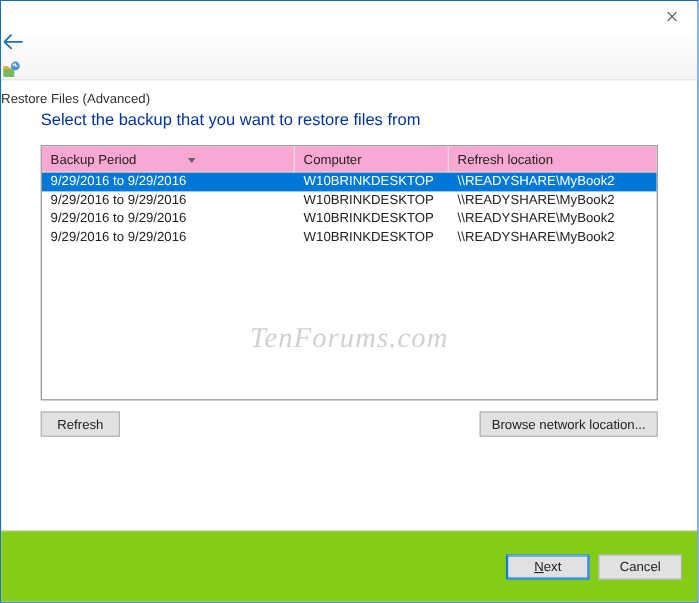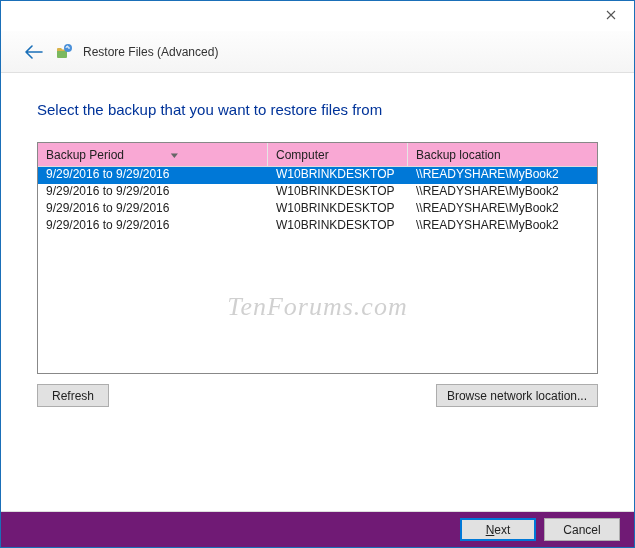--- a/index.html
+++ b/index.html
@@ -1,37 +1,37 @@
 <!DOCTYPE html>
 <html><head>
   <meta charset="utf-8">
   <style>
     * { margin: 0; padding: 0; box-sizing: border-box; font-family: 'Segoe UI', Tahoma, sans-serif; }
     body { width: 635px; height: 548px; background: #fff; border: 1px solid #1a6fb8; display: flex; flex-direction: column; overflow: hidden; position: relative; }
     .titlebar { height: 30px; background: #fff; display: flex; justify-content: flex-end; align-items: flex-start; }
     .close-btn { width: 46px; height: 28px; display: flex; align-items: center; justify-content: center; color: #555; font-size: 13px; cursor: pointer; }
-    .header-row { height: 42px; background: linear-gradient(to bottom, #fdfdfd, #f5f5f5); display: flex; align-items: center; padding: 0 22px; border-bottom: 1px solid #e0e0e0; gap: 10px; }
+    .header-row { height: 42px; background: linear-gradient(to bottom, #fdfdfd, #f5f5f5); display: flex; padding: 0 0; border-bottom: 1px solid #e0e0e0; gap: 10px; flex-direction: column; }
     .back-btn { width: 22px; height: 22px; display: flex; align-items: center; justify-content: center; color: #1a6fb8; cursor: pointer; }
     .app-icon { width: 18px; height: 18px; display: flex; align-items: center; justify-content: center; }
     .app-title { font-size: 12px; color: #333; }
     .content { padding: 28px 36px 16px 36px; flex: 1; display: flex; flex-direction: column; }
-    .heading { color: #003399; font-size: 15px; font-weight: 400; margin-bottom: 24px; }
+    .heading { color: #003399; font-size: 15px; font-weight: 400; margin-bottom: 14px; }
     .instruction { font-size: 12px; color: #222; margin-bottom: 12px; line-height: 1.4; }
     .list-box { border: 1px solid #888; background: #fff; height: 232px; overflow: auto; }
     .list-header { display: flex; background: #f9a8d4; border-bottom: 1px solid #ddd; height: 24px; }
     .list-header-cell { display: flex; align-items: center; padding: 0 8px; font-size: 12px; color: #222; border-right: 1px solid #e5e5e5; position: relative; }
     .col1 { width: 230px; } .col2 { width: 140px; } .col3 { flex: 1; border-right: none; }
     .sort-ind { margin-left: 48px; transform: scaleX(1.6); color: #666; font-size: 9px; }
     .list-row { display: flex; height: 17px; font-size: 12px; color: #222; }
     .list-row.selected { background: #0078d7; color: #fff; }
     .list-cell { padding: 0 8px; white-space: nowrap; overflow: hidden; }
     .btn-row { display: flex; justify-content: space-between; margin-top: 10px; align-items: flex-end; }
     .btn { height: 23px; background: #e1e1e1; border: 1px solid #adadad; font-size: 12px; color: #222; padding: 0 14px; cursor: pointer; }
     .btn-wide { padding: 0 10px; }
-    .footer { height: 36px; background: #701a75; border-top: 1px solid #ddd; display: flex; justify-content: flex-end; align-items: center; padding: 0 14px; gap: 8px; }
+    .footer { height: 65px; background: #84cc16; border-top: 1px solid #ddd; display: flex; justify-content: flex-end; align-items: center; padding: 0 14px; gap: 8px; }
     .footer .btn { width: 76px; padding: 0; text-align: center; }
     .btn.default { border: 1px solid #0078d7; box-shadow: inset 0 0 0 1px #0078d7; }
     .watermark { position: absolute; top: 50%; left: 50%; transform: translate(-50%, 18px); font-family: Georgia, serif; font-size: 26px; font-style: italic; color: rgba(120,120,120,0.35); pointer-events: none; letter-spacing: 1px; }
   </style>
 </head>
 <body>
 
 <div class="titlebar">
   <div class="close-btn">
     <svg width="10" height="10" viewBox="0 0 10 10">
@@ -63,21 +63,21 @@
   <div class="list-box">
     <div class="list-header">
       <div class="list-header-cell col1">
         <span>Backup Period</span>
         <span class="sort-ind">▾</span>
       </div>
       <div class="list-header-cell col2">
         <span>Computer</span>
       </div>
       <div class="list-header-cell col3">
-        <span>Backup location</span>
+        <span>Refresh location</span>
       </div>
     </div>
     <div id="rows-container">
         <div class="list-row selected">
           <div class="list-cell col1">9/29/2016 to 9/29/2016</div>
           <div class="list-cell col2">W10BRINKDESKTOP</div>
           <div class="list-cell col3">\\READYSHARE\MyBook2</div>
         </div>
         <div class="list-row">
           <div class="list-cell col1">9/29/2016 to 9/29/2016</div>

